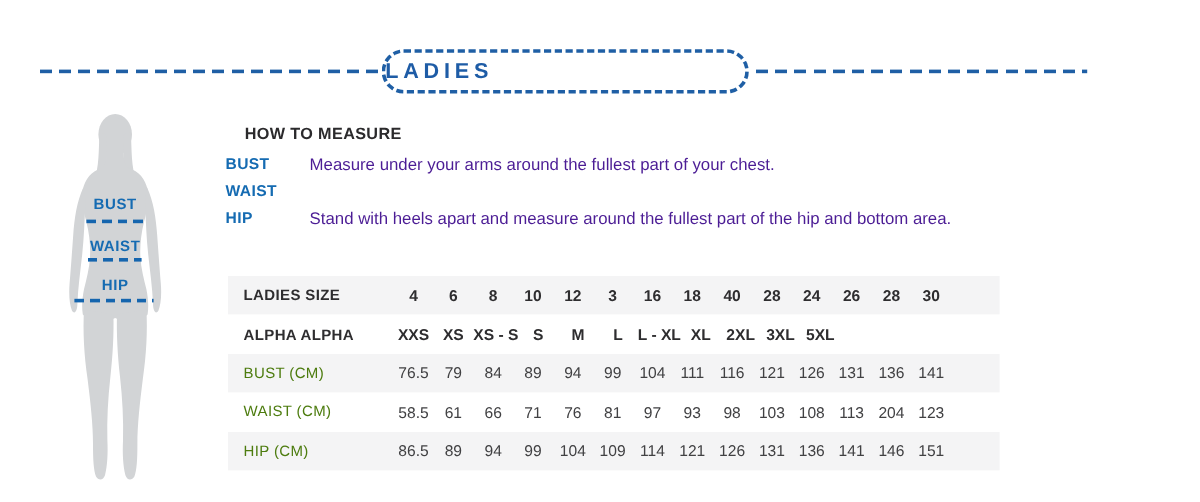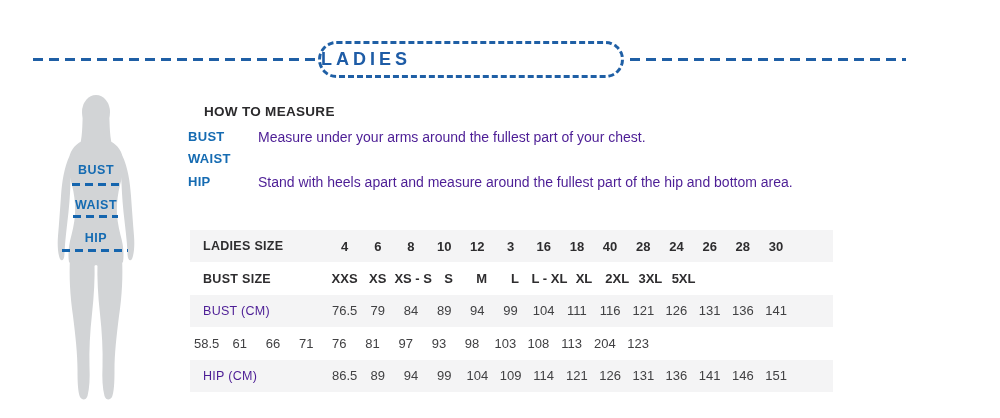--- a/index.html
+++ b/index.html
@@ -54,21 +54,21 @@
   .howto-label {
     flex:0 0 70px; color:#156bb2; font-size:13px; font-weight:bold; letter-spacing:0.3px;
   }
   .howto-text { color:#4c1d95; font-size:14px; }
 
   
   .size-table { position:absolute; left:190px; top:230px; width:643px; }
   .trow { display:flex; align-items:center; height:32.4px; }
   .trow.shaded { background:#f4f4f5; }
   .tlabel {
-    flex:0 0 138px; padding-left:13px; font-size:12.5px; color:#4c1d95;
+    flex:0 0 138px; padding-left:13px; font-size:12.5px; color:#4d7c0f;
     letter-spacing:0.3px;
   }
   .tcell {
     flex:0 0 33.2px; text-align:center; font-size:13px; color:#414143;
     white-space:nowrap;
   }
   .trow.boldrow .tlabel, .trow.boldrow .tcell { font-weight:bold; color:#2e2d2f; }
 </style>
 </head>
 <body>
@@ -130,21 +130,21 @@
         <span class="tcell">16</span>
         <span class="tcell">18</span>
         <span class="tcell">40</span>
         <span class="tcell">28</span>
         <span class="tcell">24</span>
         <span class="tcell">26</span>
         <span class="tcell">28</span>
         <span class="tcell">30</span>
       </div>
       <div class="trow  boldrow">
-        <span class="tlabel">BUST SIZE</span>
+        <span class="tlabel">ALPHA ALPHA</span>
         <span class="tcell">XXS</span>
         <span class="tcell">XS</span>
         <span class="tcell">XS - S</span>
         <span class="tcell">S</span>
         <span class="tcell">M</span>
         <span class="tcell">L</span>
         <span class="tcell">L - XL</span>
         <span class="tcell">XL</span>
         <span class="tcell">2XL</span>
         <span class="tcell">3XL</span>
@@ -164,20 +164,21 @@
         <span class="tcell">104</span>
         <span class="tcell">111</span>
         <span class="tcell">116</span>
         <span class="tcell">121</span>
         <span class="tcell">126</span>
         <span class="tcell">131</span>
         <span class="tcell">136</span>
         <span class="tcell">141</span>
       </div>
       <div class="trow ">
+        <span class="tlabel">WAIST (CM)</span>
         <span class="tcell">58.5</span>
         <span class="tcell">61</span>
         <span class="tcell">66</span>
         <span class="tcell">71</span>
         <span class="tcell">76</span>
         <span class="tcell">81</span>
         <span class="tcell">97</span>
         <span class="tcell">93</span>
         <span class="tcell">98</span>
         <span class="tcell">103</span>

